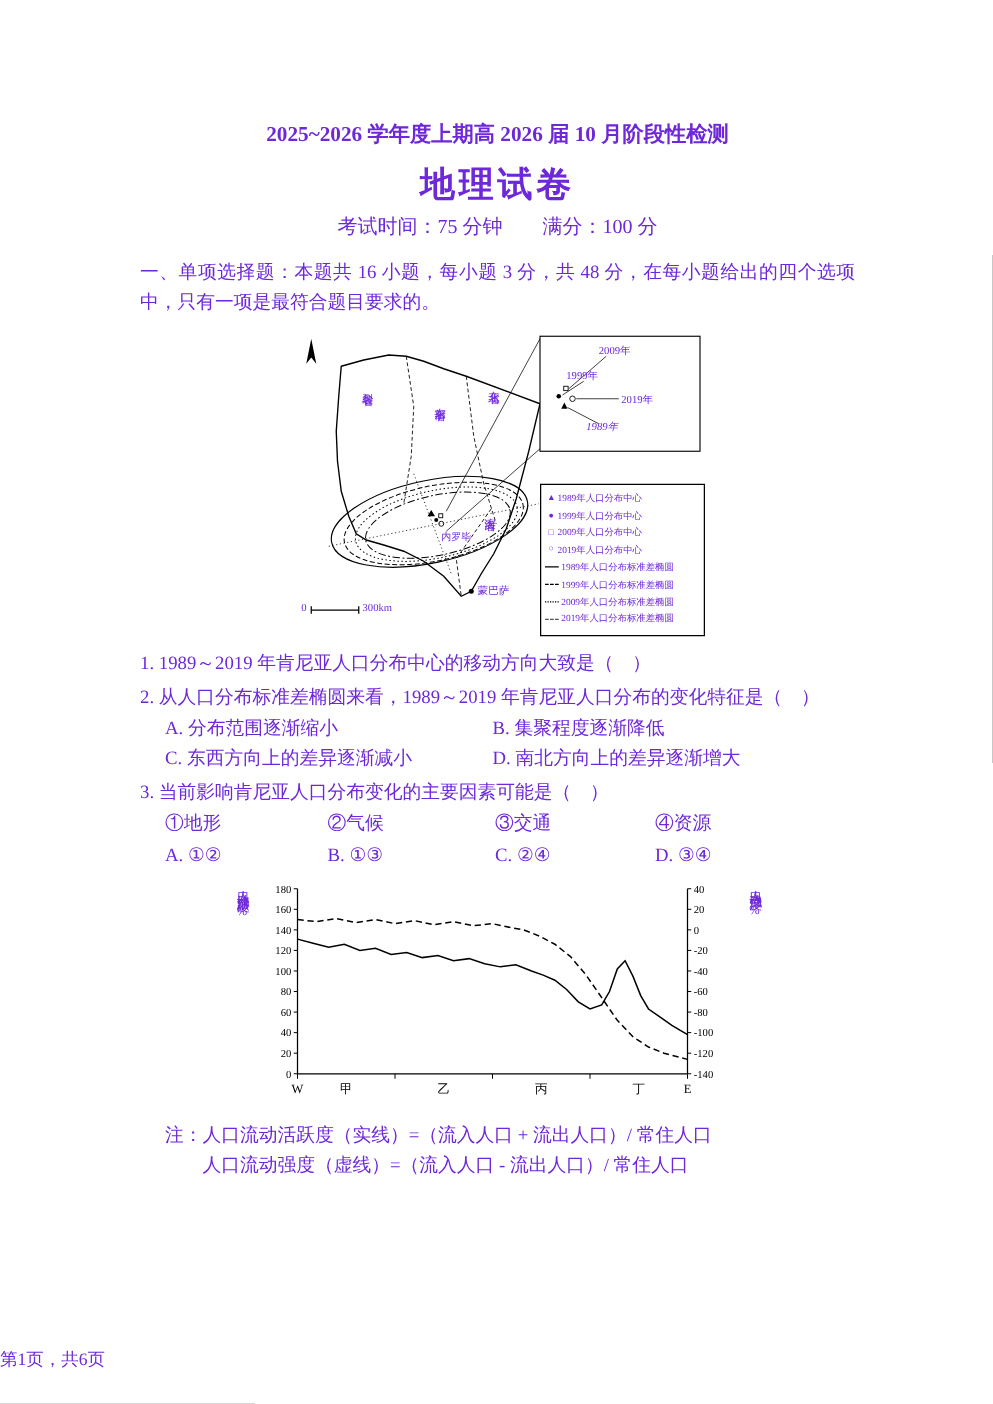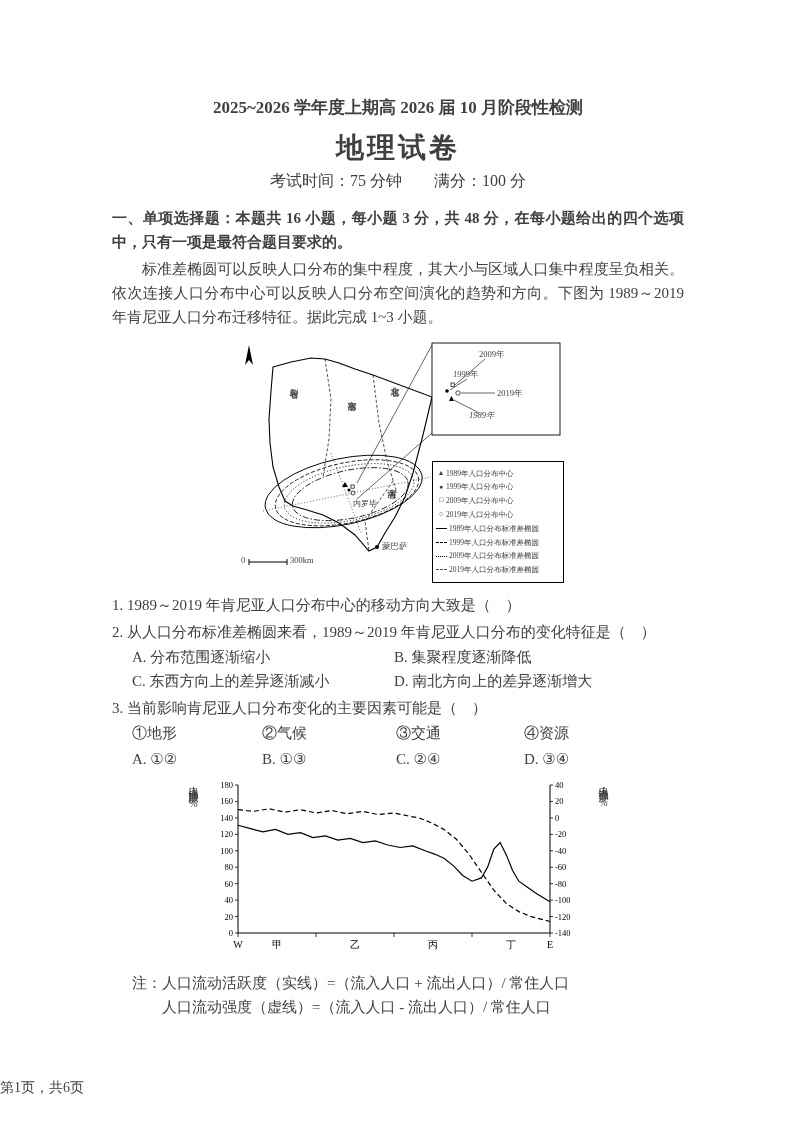--- a/index.html
+++ b/index.html
@@ -1,25 +1,25 @@
 <!DOCTYPE html>
 <html><head>
 <meta charset="utf-8">
 <style>
   html,body{margin:0;padding:0;background:#9b9b9b;}
   .page{
     width:794px;height:1123px;position:relative;background:#fff;
-    font-family:"Liberation Serif","DejaVu Serif",serif;color:#404040;
+    font-family:"Liberation Serif","DejaVu Serif",serif;color:#6d28d9;
     margin:0 auto;overflow:hidden;
   }
   .content{position:absolute;left:112px;right:110px;top:0;}
   .doc-title{margin:96px 0 0;text-align:center;font-size:17px;font-weight:bold;}
   .doc-subject{margin:10px 0 4px;text-align:center;font-size:28px;font-weight:bold;letter-spacing:3px;}
   .exam-info{text-align:center;font-size:16px;margin:2px 0 14px;}
-  .sec-header{font-size:15px;font-weight:bold;line-height:1.62;text-align:justify;margin:6px 0 2px;}
+  .sec-header{font-size:15px;font-weight:normal;line-height:1.62;text-align:justify;margin:6px 0 2px;}
   .para{font-size:15px;line-height:1.62;text-align:justify;text-indent:2em;margin:2px 0;}
   .qtext{font-size:15px;line-height:1.6;margin:3px 0 1px;}
   .opts{font-size:15px;line-height:1.6;margin:0 0 2px 20px;display:grid;}
   .cols4{grid-template-columns:130px 134px 128px auto;}
   .cols2{grid-template-columns:262px auto;}
   .opts span{white-space:nowrap;}
 
   
   .map-figure{position:relative;width:342px;height:252px;margin:6px auto 6px;}
   .map-figure svg{position:absolute;left:0;top:0;}
@@ -48,21 +48,20 @@
 <body>
 
 <div class="page">
   <div class="content">
 
     <p class="doc-title">2025~2026 学年度上期高 2026 届 10 月阶段性检测</p>
     <p class="doc-subject">地理试卷</p>
     <p class="exam-info">考试时间：75 分钟　　满分：100 分</p>
 
     <p class="sec-header">一、单项选择题：本题共 16 小题，每小题 3 分，共 48 分，在每小题给出的四个选项中，只有一项是最符合题目要求的。</p>
-    <p class="para">标准差椭圆可以反映人口分布的集中程度，其大小与区域人口集中程度呈负相关。依次连接人口分布中心可以反映人口分布空间演化的趋势和方向。下图为 1989～2019 年肯尼亚人口分布迁移特征。据此完成 1~3 小题。</p>
 
     <div class="map-figure">
       <svg width="342" height="252" viewBox="0 0 342 252">
 
         <polygon points="18,30 22,10 26,30 22,25" fill="#000"></polygon>
 
         <path d="M46,32 L64,27 L84,23 L98,24 L112,28 L128,34 L146,40 L205,62
                  L196,100 L186,138 L178,162 L168,182 L158,198 L150,212
                  L142,216 L128,200 L112,188 L96,180 L80,175 L66,171
                  L58,166 L52,152 L46,132 L43,108 L42,84 L44,56 Z" fill="none" stroke="#000" stroke-width="1.1"></path>

